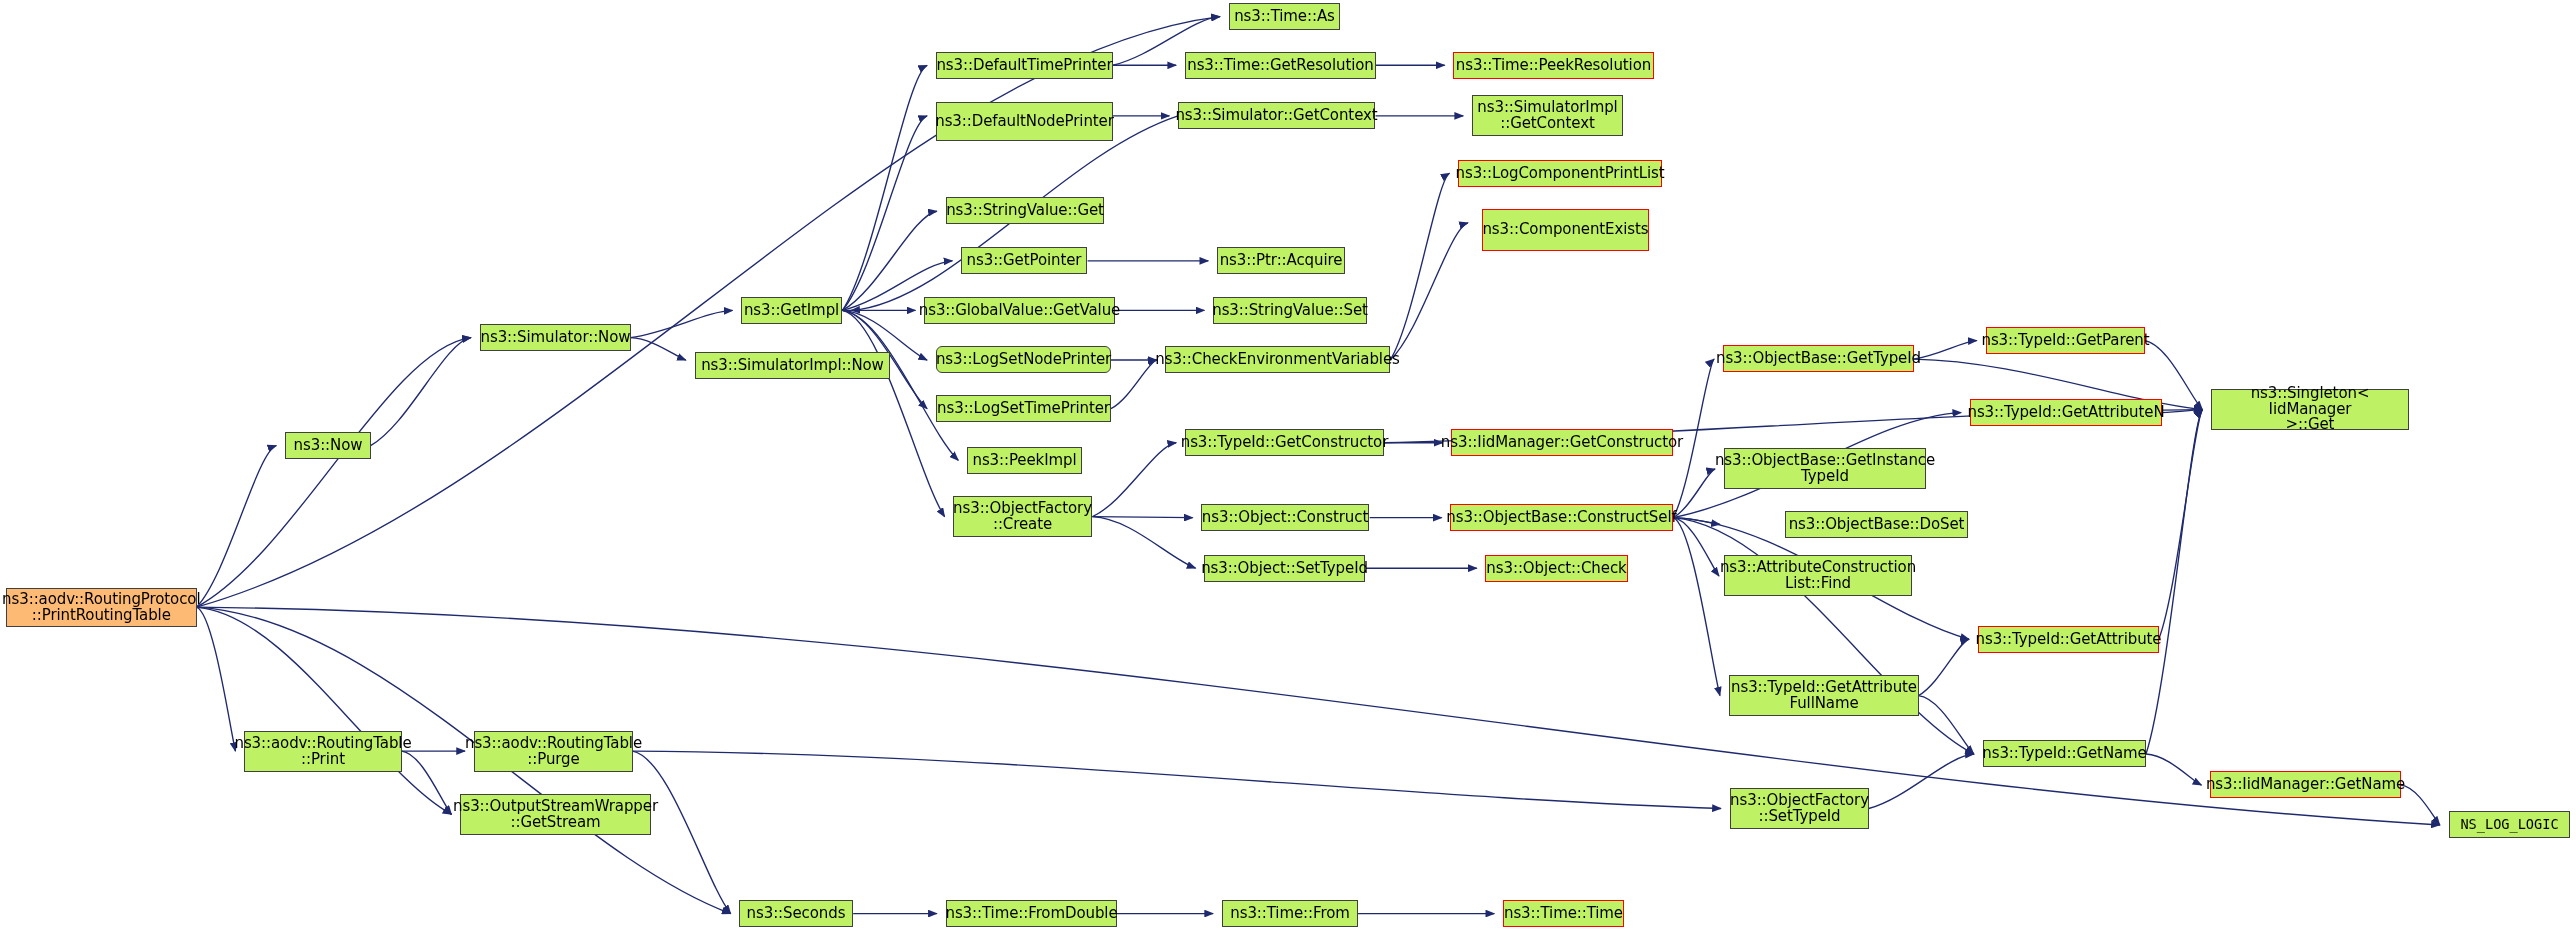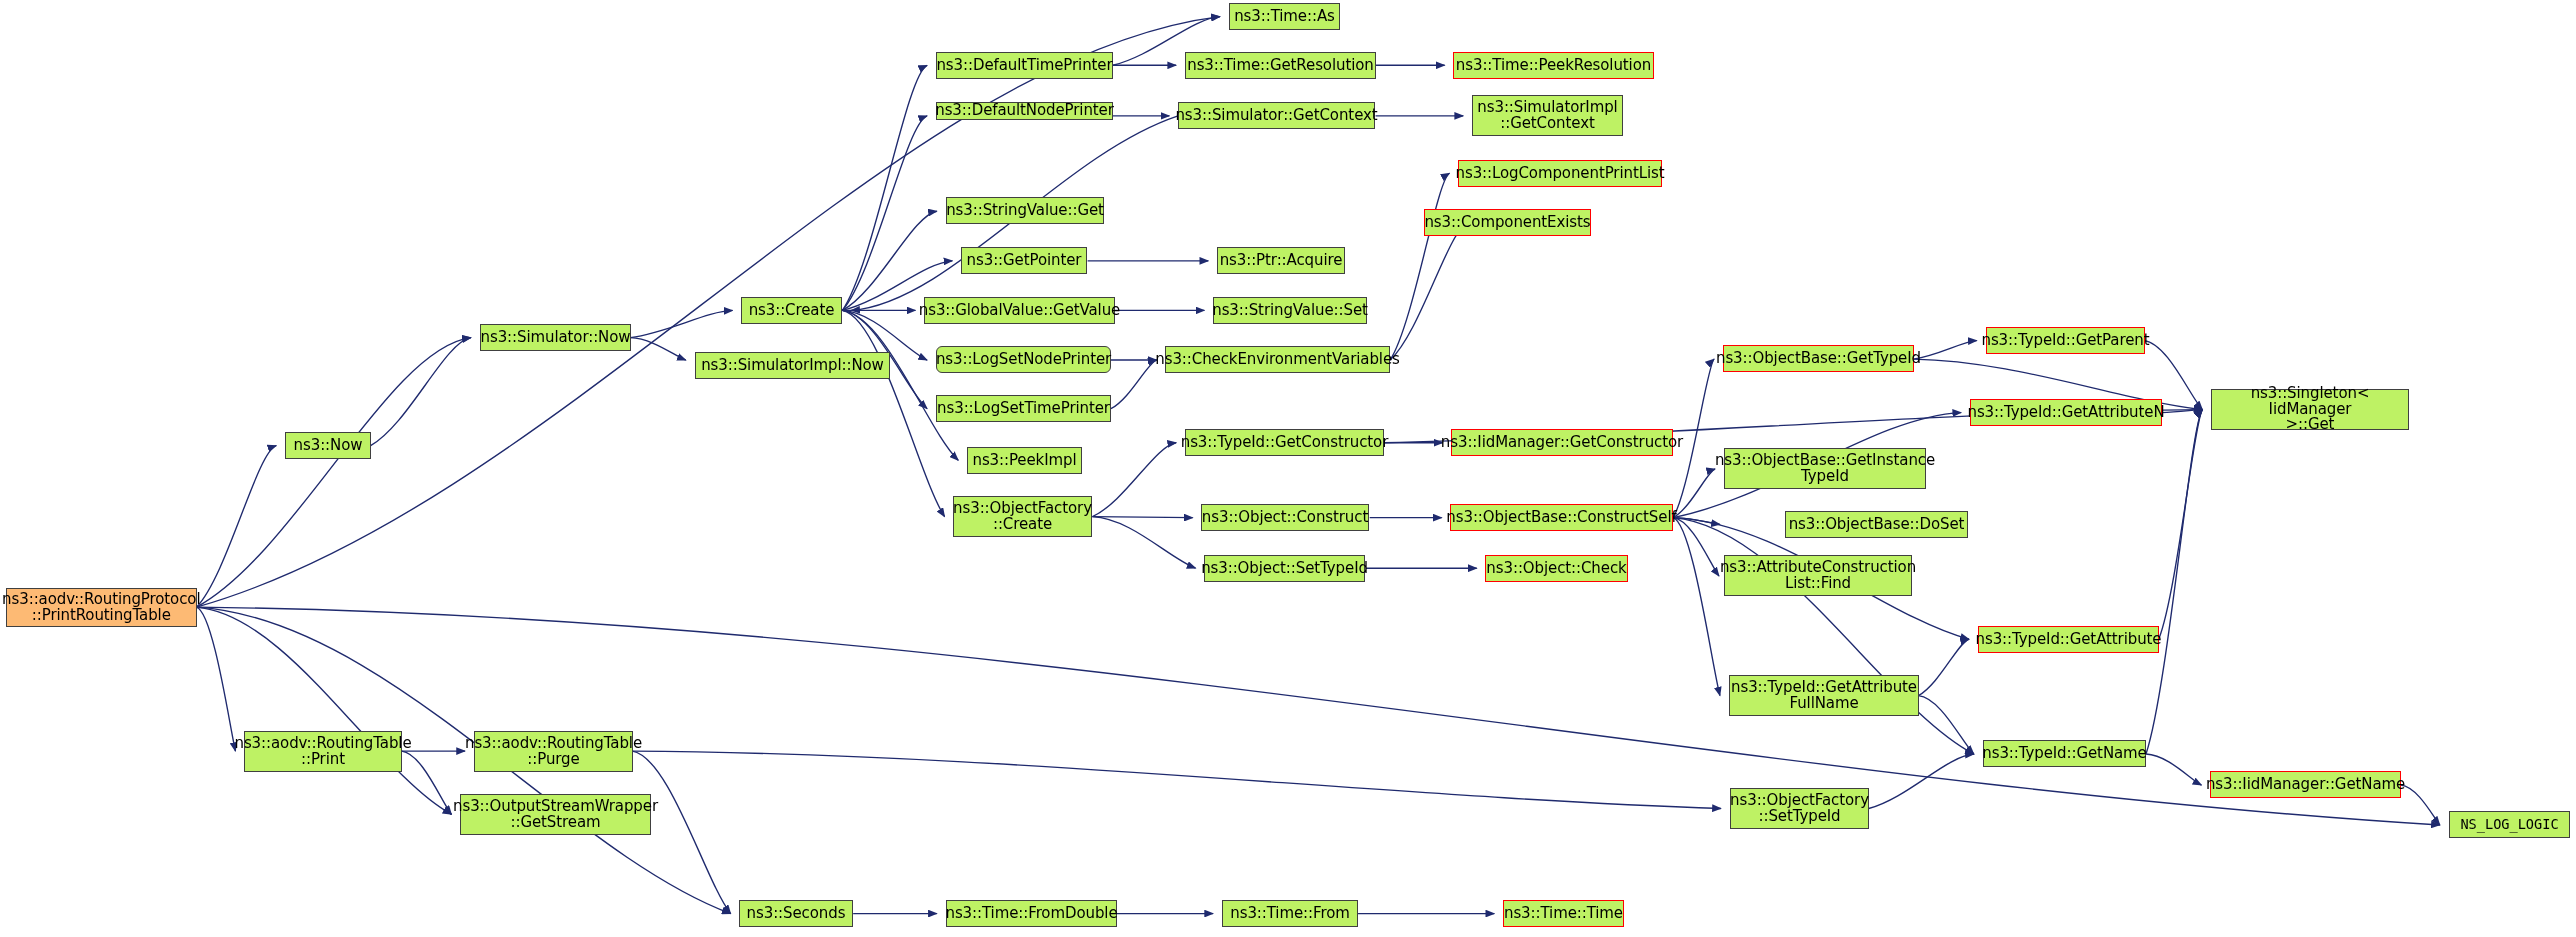--- a/index.html
+++ b/index.html
@@ -111,30 +111,30 @@
         <path d="M202,624 C1012.25,632.736 1776.2,802.976 2508,848" marker-end="url(#arrow)"></path>
       </g>
   </svg>
   <div id="node-layer">
       <div class="node root" style="left: 5.8px; top: 588px; width: 191px; height: 39px;">ns3::aodv::RoutingProtocol
 ::PrintRoutingTable</div>
       <div class="node" style="left: 1229px; top: 2.9px; width: 111px; height: 27px;">ns3::Time::As</div>
       <div class="node" style="left: 936px; top: 52px; width: 177px; height: 27px;">ns3::DefaultTimePrinter</div>
       <div class="node" style="left: 1185px; top: 52px; width: 191px; height: 27px;">ns3::Time::GetResolution</div>
       <div class="node red" style="left: 1453px; top: 52px; width: 201px; height: 27px;">ns3::Time::PeekResolution</div>
-      <div class="node" style="left: 936px; top: 102px; width: 177px; height: 18px;">ns3::DefaultNodePrinter</div>
+      <div class="node" style="left: 936px; top: 102px; width: 177px; height: 39px;">ns3::DefaultNodePrinter</div>
       <div class="node" style="left: 1178px; top: 102px; width: 197px; height: 27px;">ns3::Simulator::GetContext</div>
       <div class="node" style="left: 1472px; top: 95px; width: 151px; height: 41px;">ns3::SimulatorImpl
 ::GetContext</div>
       <div class="node red" style="left: 1458px; top: 160px; width: 204px; height: 27px;">ns3::LogComponentPrintList</div>
-      <div class="node red" style="left: 1424px; top: 209px; width: 167px; height: 27px;">ns3::ComponentExists</div>
+      <div class="node red" style="left: 1482px; top: 209px; width: 167px; height: 42px;">ns3::ComponentExists</div>
       <div class="node" style="left: 946px; top: 197px; width: 158px; height: 27px;">ns3::StringValue::Get</div>
       <div class="node" style="left: 961px; top: 247px; width: 126px; height: 27px;">ns3::GetPointer</div>
       <div class="node" style="left: 1217px; top: 247px; width: 128px; height: 27px;">ns3::Ptr::Acquire</div>
-      <div class="node" style="left: 741px; top: 297px; width: 101px; height: 27px;">ns3::Create</div>
+      <div class="node" style="left: 741px; top: 297px; width: 101px; height: 27px;">ns3::GetImpl</div>
       <div class="node" style="left: 924px; top: 297px; width: 191px; height: 27px;">ns3::GlobalValue::GetValue</div>
       <div class="node" style="left: 1213px; top: 297px; width: 154px; height: 27px;">ns3::StringValue::Set</div>
       <div class="node red" style="left: 1986px; top: 327px; width: 159px; height: 27px;">ns3::TypeId::GetParent</div>
       <div class="node red" style="left: 1723px; top: 345px; width: 191px; height: 27px;">ns3::ObjectBase::GetTypeId</div>
       <div class="node" style="left: 480px; top: 324px; width: 151px; height: 27px;">ns3::Simulator::Now</div>
       <div class="node" style="left: 936px; top: 346px; width: 175px; height: 27px; border-radius: 6px;">ns3::LogSetNodePrinter</div>
       <div class="node" style="left: 1165px; top: 346px; width: 225px; height: 27px;">ns3::CheckEnvironmentVariables</div>
       <div class="node" style="left: 695px; top: 352px; width: 195px; height: 27px;">ns3::SimulatorImpl::Now</div>
       <div class="node red" style="left: 1970px; top: 399px; width: 192px; height: 27px;">ns3::TypeId::GetAttributeN</div>
       <div class="node" style="left: 2211px; top: 389px; width: 198px; height: 41px;">ns3::Singleton&lt; IidManager

